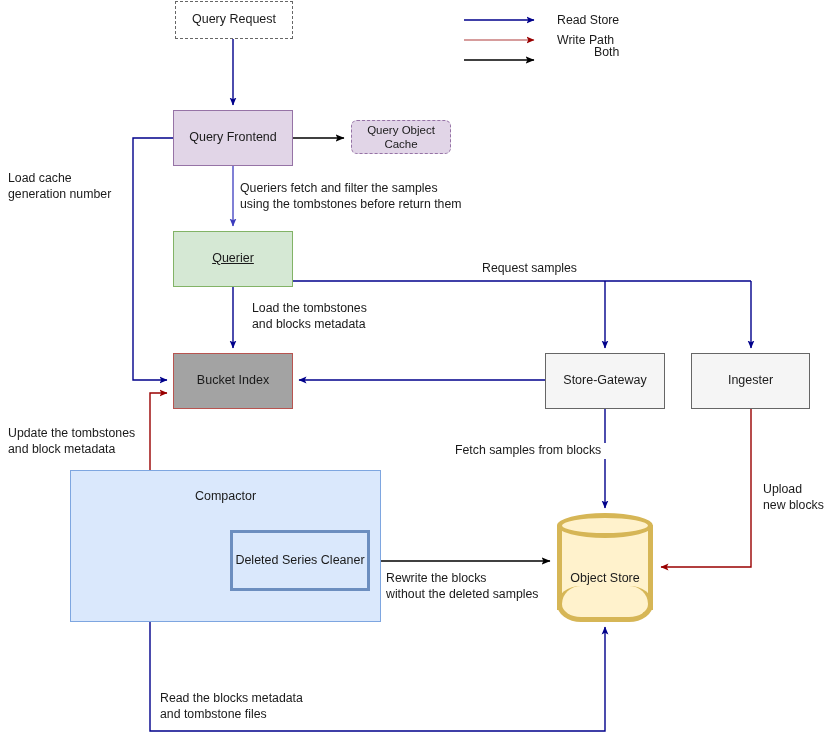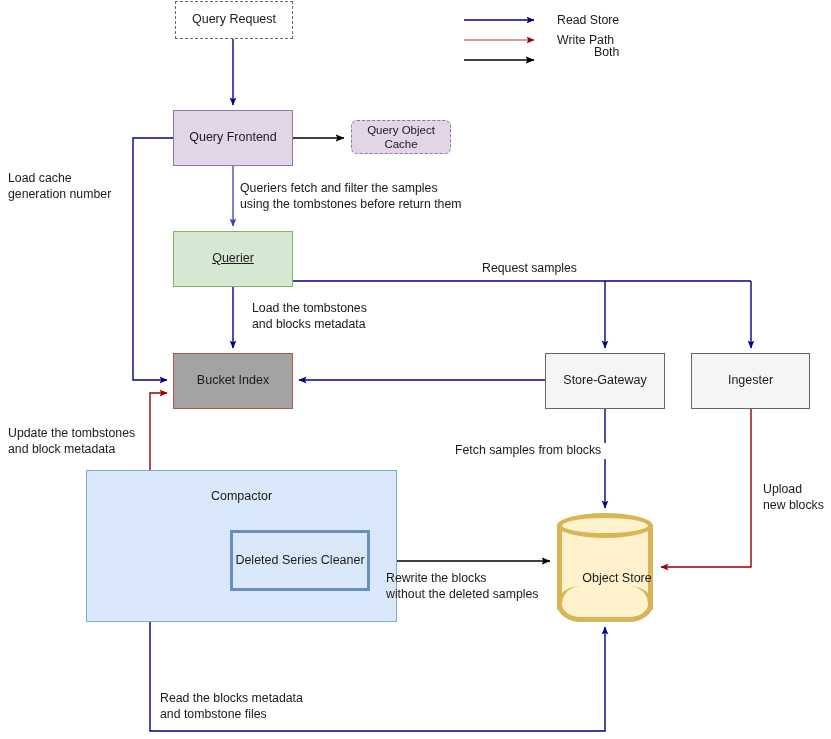--- a/index.html
+++ b/index.html
@@ -78,21 +78,20 @@
     left: 691px; top: 353px; width: 119px; height: 56px;
     background: #f5f5f5;
     border: 1.3px solid #666666;
   }
   
   .n-compactor {
     left: 70px; top: 470px; width: 311px; height: 152px;
     background: #dae8fc;
     border: 1.3px solid #7ea6e0;
     display: block;
-    margin-left: 16px;
   }
   .compactor-title {
     position: absolute;
     left: 0; top: 18px; width: 100%;
     text-align: center;
     font-size: 12.5px;
     color: #1a1a1a;
   }
   .n-blocks-cleaner {
     left: 80px; top: 530px; width: 140px; height: 61px;
@@ -137,21 +136,20 @@
     background: #fff2cc;
     border: 5px solid #d6b656;
     border-radius: 50%;
   }
   .cyl-label {
     position: absolute;
     left: 0; top: 58px; width: 96px;
     text-align: center;
     font-size: 12.5px;
     color: #1a1a1a;
-    padding-left: 12px;
   }
   
   .lbl {
     position: absolute;
     font-size: 12.3px;
     color: #1a1a1a;
     line-height: 1.3;
     white-space: pre-line;
   }
   .lbl-legend {

